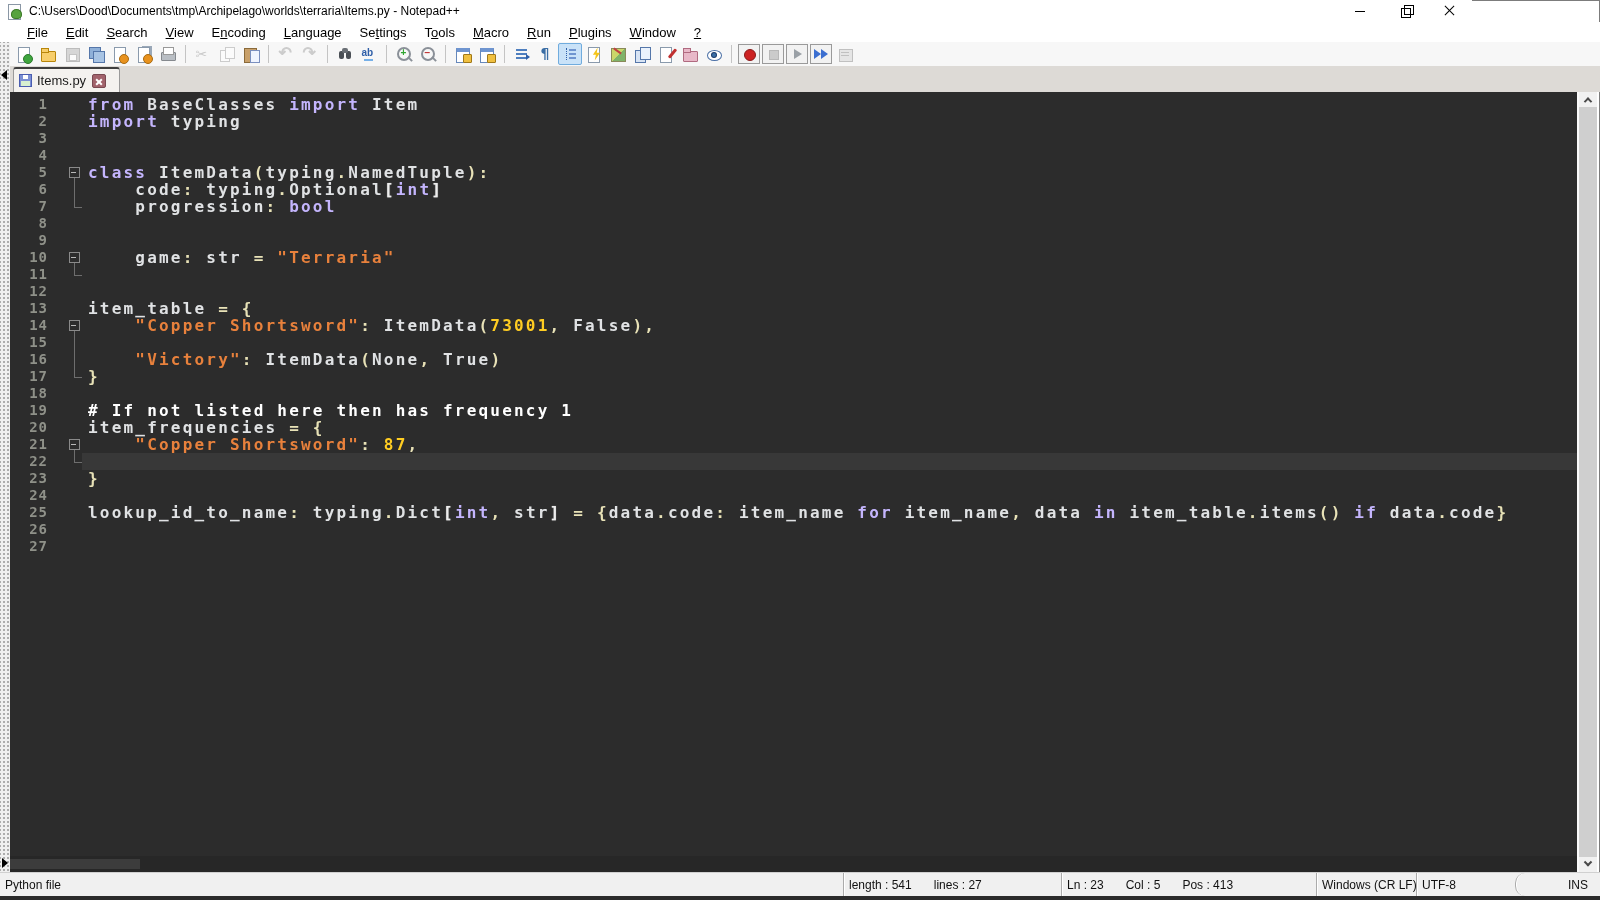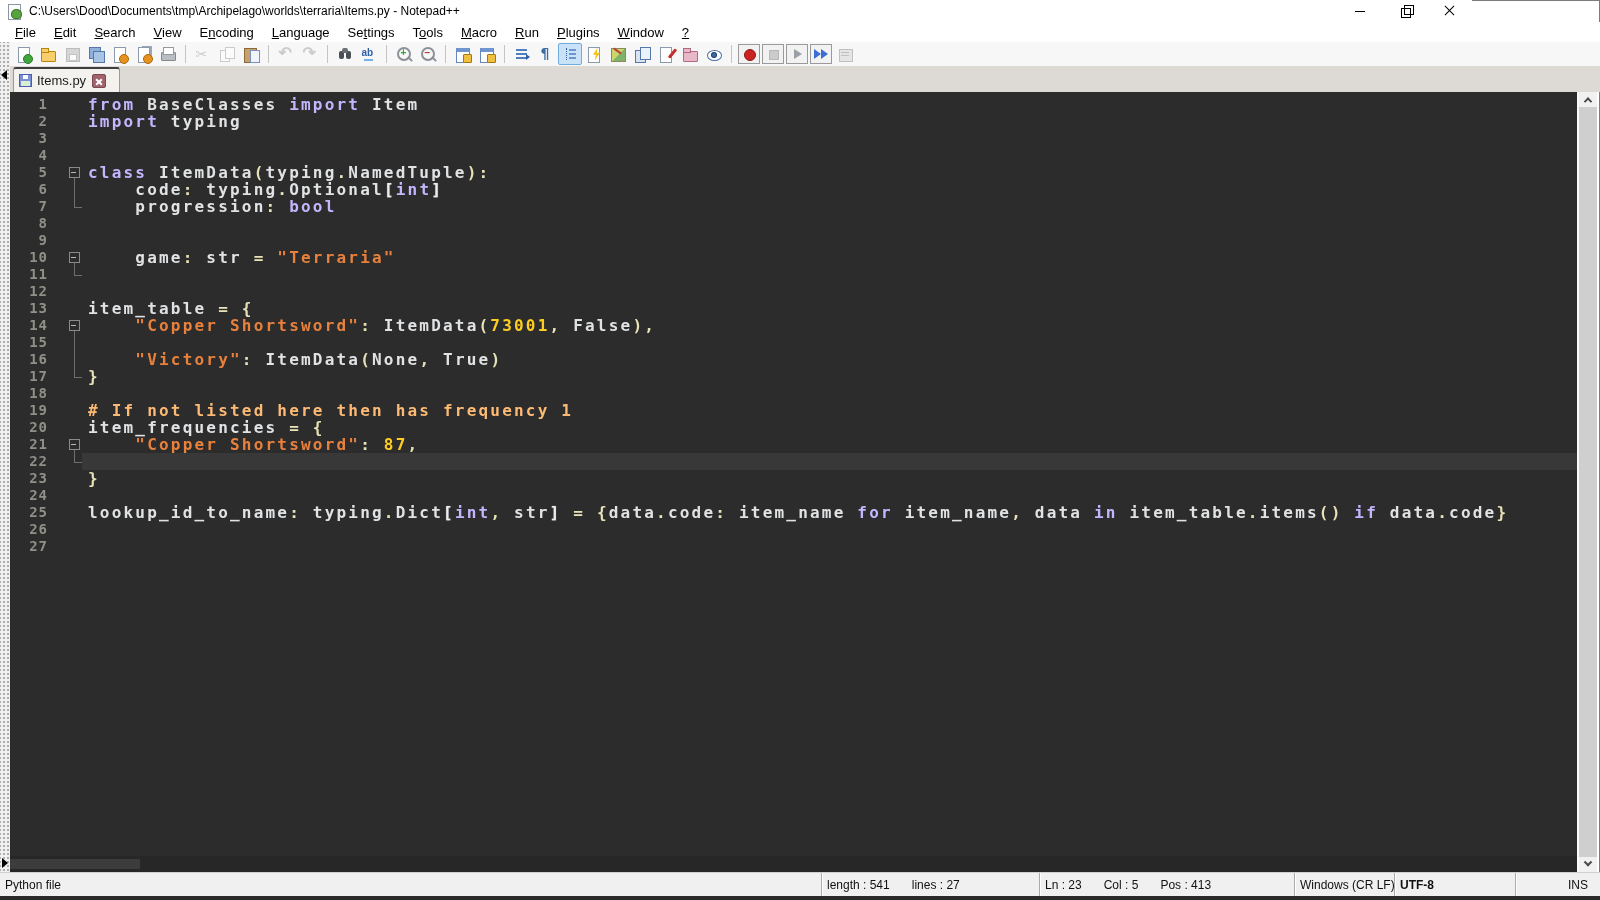--- a/index.html
+++ b/index.html
@@ -19,21 +19,21 @@
   #win-controls { position:absolute; right:0; top:0; height:22px; display:flex; }
   .wbtn { width:45px; height:22px; display:flex; align-items:center; justify-content:center; position:relative; }
   .wbtn.min::before { content:""; width:10px; height:1px; background:#000; }
   .wbtn.restore::before { content:""; width:8px; height:8px; border:1px solid #000; position:absolute; left:19px; top:8px; background:#fff; }
   .wbtn.restore::after { content:""; width:8px; height:8px; border:1px solid #000; position:absolute; left:22px; top:5px; }
   .wbtn.close::before, .wbtn.close::after { content:""; position:absolute; width:13px; height:1px; background:#000; left:16px; top:10px; }
   .wbtn.close::before { transform:rotate(45deg); }
   .wbtn.close::after { transform:rotate(-45deg); }
 
   
-  #menubar { position:absolute; left:0; top:22px; width:1600px; height:20px; background:#FFFFFF; display:flex; align-items:center; padding-left:6px; }
+  #menubar { position:absolute; left:0; top:22px; width:1600px; height:20px; background:#FFFFFF; display:flex; align-items:center; padding-left:18px; }
   .menu-item { font-size:13px; color:#000; padding:2px 9px; white-space:nowrap; }
   .menu-item u { text-decoration:underline; }
 
   
   #toolbar { position:absolute; left:0; top:42px; width:1600px; height:24px; background:#F7F7F7; display:flex; align-items:center; padding-left:12px; }
   .tsep { width:7px; height:18px; margin:0 2px; position:relative; }
   .tsep::before { content:""; position:absolute; left:3px; top:0; width:1px; height:18px; background:#C4C4C4; }
   .tbtn { width:24px; height:22px; display:flex; align-items:center; justify-content:center; position:relative; }
   .tbtn.outlined { border:1px solid #9A9A9A; background:#F2F2F2; width:22px; height:20px; margin:0 1px; }
   .tbtn.active { background:#C9E2F8; border:1px solid #70ACDE; border-radius:2px; }
@@ -121,21 +121,21 @@
   .fcell.fbox .tail { position:absolute; left:18px; top:14px; width:1px; height:3px; background:#6E6E6E; }
   .fcell.fline::before { content:""; position:absolute; left:18px; top:0; width:1px; height:17px; background:#6E6E6E; }
   .fcell.fcorner::before { content:""; position:absolute; left:18px; top:0; width:1px; height:9px; background:#6E6E6E; }
   .fcell.fcorner::after { content:""; position:absolute; left:18px; top:9px; width:8px; height:1px; background:#6E6E6E; }
   #codecol { flex:1; padding-top:4px; position:relative; }
   .row { height:17px; padding-left:6px; white-space:pre; font:bold 16px/17px "DejaVu Sans Mono", monospace; letter-spacing:2.2px; color:#E0E2E4; }
   .row.cur { background:#383838; }
   .tk-k { color:#c4b5fd; }
   .tk-s { color:#E8813C; }
   .tk-n { color:#FFCD22; }
-  .tk-c { color:#fdba74; }
+  .tk-c { color:#ffffff; }
   .tk-o { color:#E8E2B7; }
   .tk-b { color:#EDEDED; font-weight:bold; text-shadow:0 0 1px #BDBDBD; }
   .tk-p { color:#E0E2E4; }
 
   
   #vscroll { position:absolute; left:1577px; top:92px; width:20px; height:780px; background:#DCDCDC; border-left:2px solid #FAFAFA; }
   .varrow { position:absolute; left:0; width:18px; height:15px; background:#F1F1F1; display:flex; align-items:center; justify-content:center; }
   .varrow.up { top:0; }
   .varrow.down { bottom:0; }
   .chev { width:6px; height:6px; border-left:2px solid #4A4A4A; border-top:2px solid #4A4A4A; }
@@ -147,22 +147,22 @@
 
   
   #statusbar { position:absolute; left:0; top:872px; width:1600px; height:24px; background:#F0F0F0; border-top:1px solid #D0D0D0; display:flex; font-size:12px; color:#111; }
   .sec { display:flex; align-items:center; padding:0 5px; white-space:nowrap; }
   .sec + .sec { border-left:1px solid #ABABAB; box-shadow:inset 1px 0 0 #FFFFFF; }
   .sec .gap { display:inline-block; width:22px; }
   #sec-doctype { flex:1; }
   #sec-length { width:218px; flex:none; }
   #sec-pos { width:255px; flex:none; }
   #sec-eol { width:100px; flex:none; }
-  #sec-enc { width:121px; flex:none;font-weight:bold; }
-  #sec-ins { width:85px; flex:none; justify-content:flex-end; padding-right:12px; }
+  #sec-enc { width:99px; flex:none; }
+  #sec-ins { width:85px; flex:none; justify-content:flex-end; padding-right:12px;border-radius:10px; }
   #bottom-edge { position:absolute; left:0; top:896px; width:1600px; height:4px; background:#2B2B2B; }
 </style>
 </head>
 <body>
 
 <div id="window">
 
   <div id="titlebar">
     <div id="app-icon"></div>
     <div id="title-text">C:\Users\Dood\Documents\tmp\Archipelago\worlds\terraria\Items.py - Notepad++</div>

